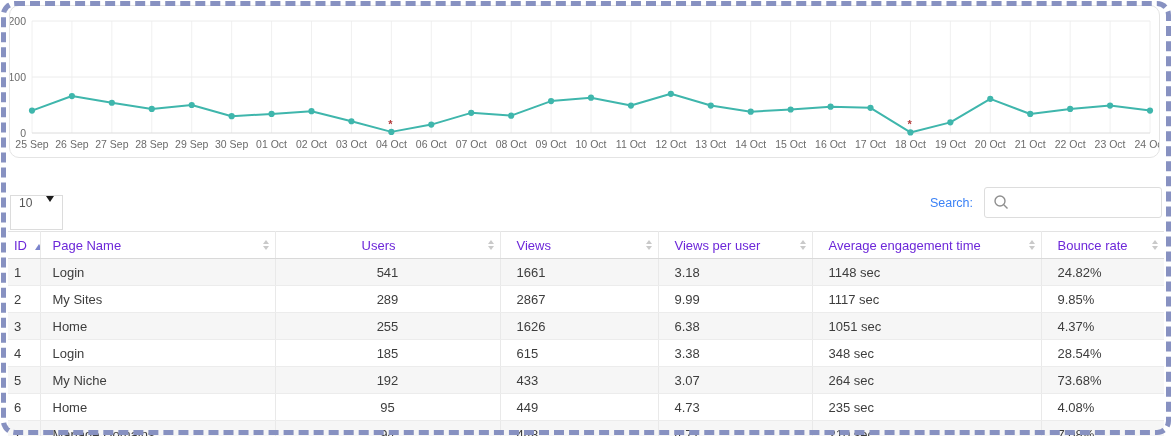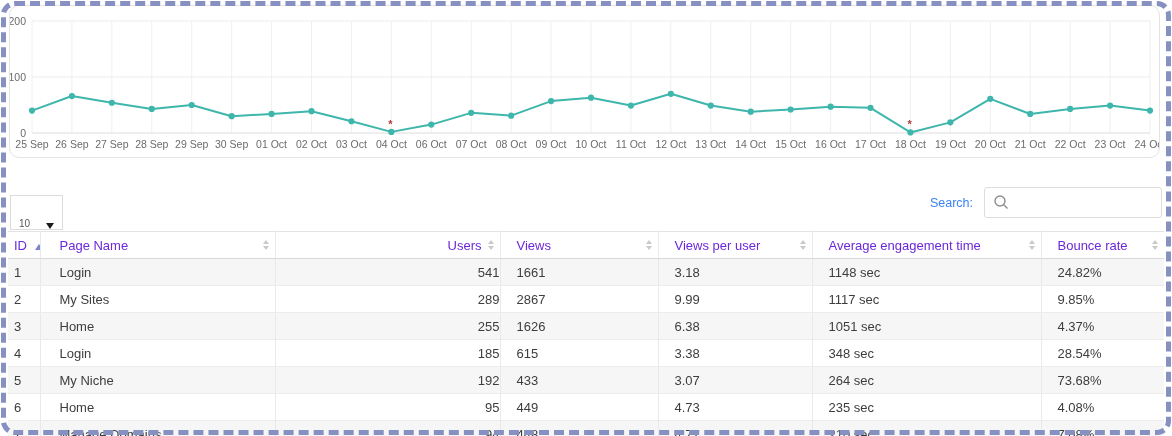--- a/index.html
+++ b/index.html
@@ -28,23 +28,23 @@
     overflow: hidden;
   }
   .chart-card svg { display:block; }
 
   
   .length-select {
     position: absolute; left: 10px; top: 195px;
     width: 53px; height: 35px;
     border: 1px solid #dcdcdc;
     background: #fff;
-    display: flex; align-items: flex-end; justify-content: space-between;
+    display: flex; align-items: flex-start; justify-content: space-between;
     padding: 0 8px;
-    font-size: 10px; color: #555;
+    font-size: 12px; color: #555;
     cursor: pointer;
   }
   .caret-down {
     width: 0; height: 0;
     border-left: 4px solid transparent;
     border-right: 4px solid transparent;
     border-top: 6px solid #1b1b1b;
   }
   .search-area {
     position: absolute; top: 187px; right: 10px;
@@ -73,23 +73,23 @@
     border-top: 1px solid #e3e3e3;
   }
   col.c0 { width: 32px; }  col.c1 { width: 235px; } col.c2 { width: 225px; }
   col.c3 { width: 158px; } col.c4 { width: 154px; } col.c5 { width: 229px; }
   col.c6 { width: 123px; }
   th, td { height: 27px; font-weight: 400; text-align: left; white-space: nowrap; overflow: hidden; }
   th { position: relative; color: #6d28d9; border-bottom: 1px solid #d9d9d9; padding-right: 18px; }
   td { border-bottom: 1px solid #ececec; }
   th:not(:first-child), td:not(:first-child) { border-left: 1px solid #e9e9e9; }
   .c0p { padding-left: 6px; }
-  .c1p { padding-left: 19px; }
+  .c1p { padding-left: 12px; }
   .cpad { padding-left: 16px; }
-  .ccenter { text-align: right; padding-left: 0; }
+  .ccenter { text-align: center; padding-left: 0; }
   tbody tr:nth-child(odd) { background: #f6f6f6; }
   tbody tr:nth-child(even) { background: #ffffff; }
 
   
   .sort-both {
     position: absolute; right: 6px; top: 50%;
     transform: translateY(-50%);
     display: flex; flex-direction: column; gap: 2px;
   }
   .tri-up-s  { width:0;height:0;border-left:3.5px solid transparent;border-right:3.5px solid transparent;border-bottom:4px solid #c9c9c9; }

